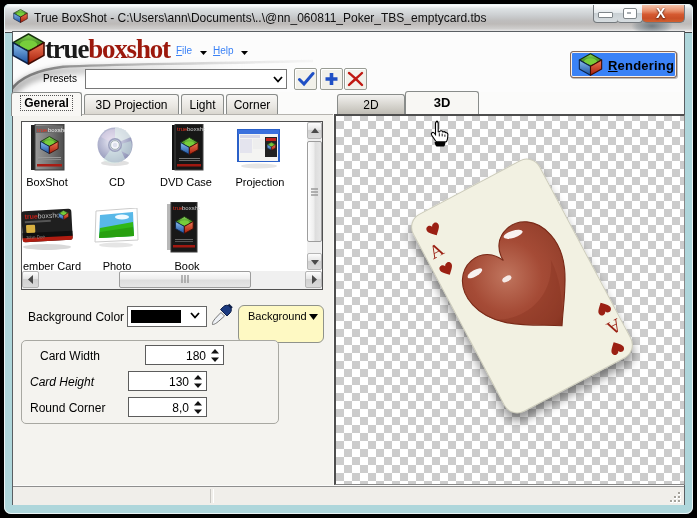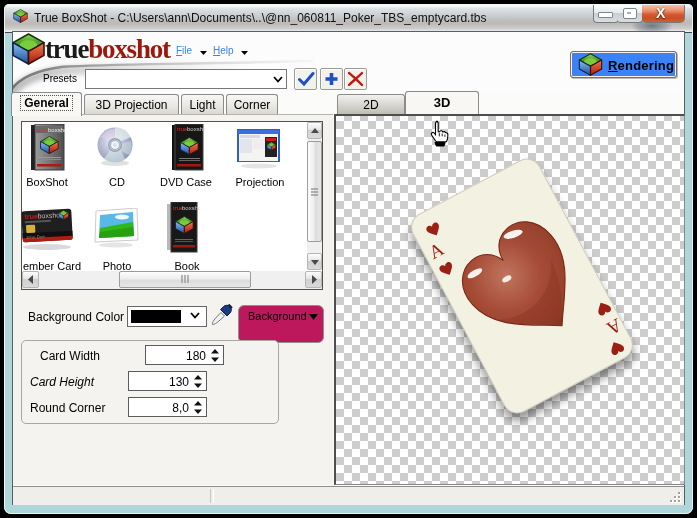--- a/index.html
+++ b/index.html
@@ -60,21 +60,21 @@
   .icolabel{position:absolute;font-size:11px;color:#000;text-align:center;white-space:nowrap;}
   
   .sb{position:absolute;background:#f0f0f0;}
   .sbbtn{position:absolute;background:linear-gradient(#fdfdfd,#e5e5e5 45%,#d0d0d0 50%,#dadada);border:1px solid #b5b5b5;box-sizing:border-box;border-radius:2px;}
   .sbthumbv{position:absolute;background:linear-gradient(90deg,#fdfdfd,#eee 45%,#ddd 55%,#e6e6e6);border:1px solid #9d9d9d;box-sizing:border-box;border-radius:2px;}
   .sbthumbh{position:absolute;background:linear-gradient(#fdfdfd,#eee 45%,#ddd 55%,#e6e6e6);border:1px solid #9d9d9d;box-sizing:border-box;border-radius:2px;}
   
   .lbl{position:absolute;font-size:12px;color:#000;}
   #cmbColor{left:127px;top:306px;width:80px;height:21px;background:#fff;border:1px solid #666;box-sizing:border-box;}
   #swatch{left:131px;top:310px;width:50px;height:13px;background:#000;}
-  #btnBackground{left:238px;top:305px;width:86px;height:38px;box-sizing:border-box;background:#be185d;
+  #btnBackground{left:238px;top:305px;width:86px;height:38px;box-sizing:border-box;background:#fef9c3;
       border:1px solid #8f928b;border-radius:6px;font-size:11px;}
   
   #grp{left:21px;top:340px;width:258px;height:84px;border:1px solid #a8a8a2;border-radius:5px;box-sizing:border-box;background:#f4f3ef;}
   .spin{position:absolute;left:128px;width:79px;height:20px;background:#fff;border:1px solid #5c5c5c;box-sizing:border-box;}
   .spin .val{position:absolute;right:17px;top:3px;font-size:12px;}
   
   #preview{left:334px;top:114px;width:351px;height:371px;box-sizing:border-box;border:1px solid #888;border-left:2px solid #4e4e4e;border-top:2px solid #4e4e4e;
     background-image:conic-gradient(#cccccc 90deg,#fff 90deg 180deg,#cccccc 180deg 270deg,#fff 270deg);
     background-size:16px 16px;background-position:0px -3px;}
   

